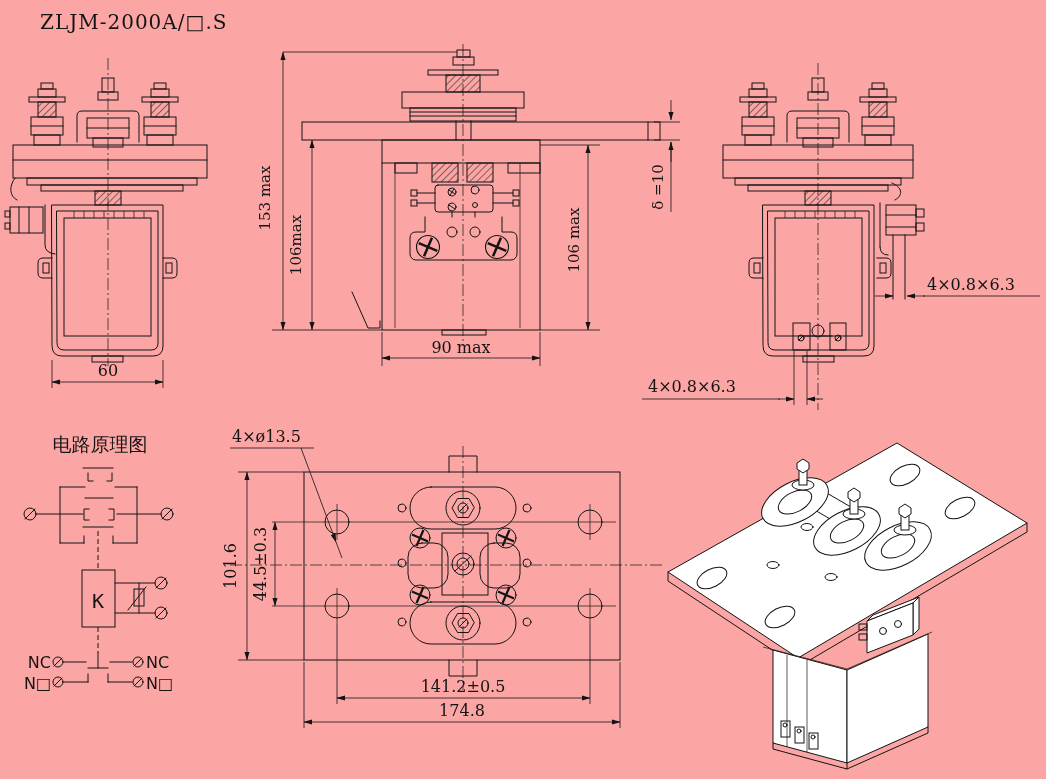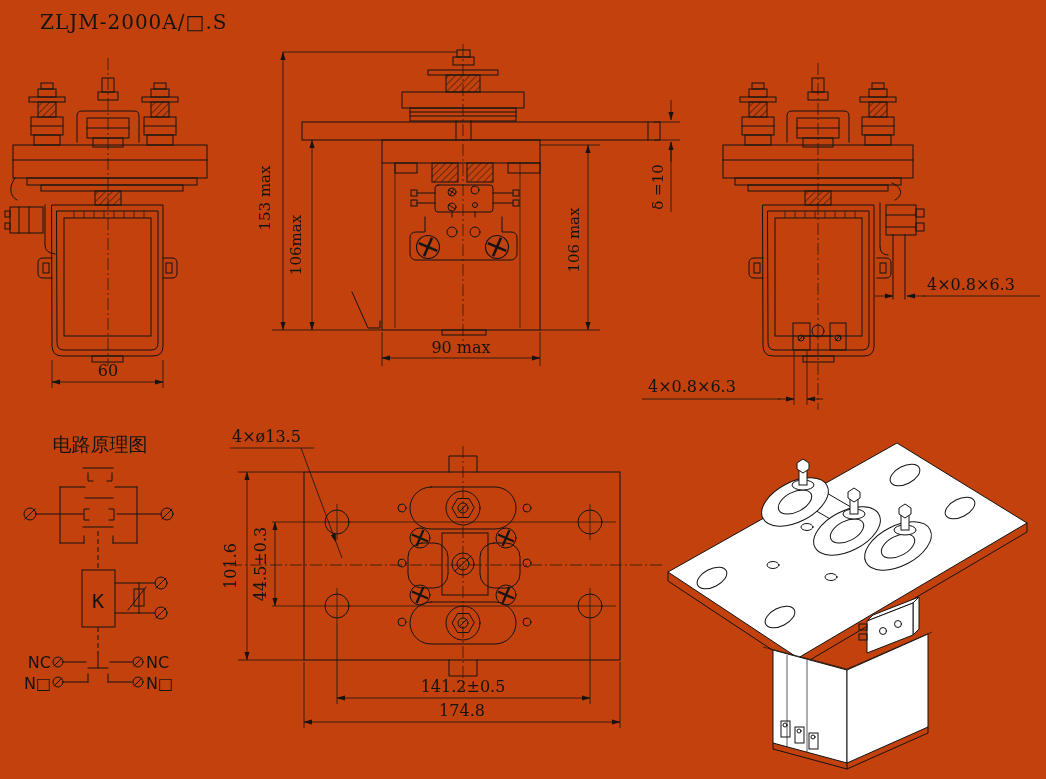--- a/index.html
+++ b/index.html
@@ -1,16 +1,16 @@
 <!DOCTYPE html>
 <html><head>
 <meta charset="utf-8">
 <style>
   html,body{margin:0;padding:0;background:#f3f3f3;}
-  #sheet{position:relative;width:1046px;height:779px;background:#c2410c;overflow:hidden;
+  #sheet{position:relative;width:1046px;height:779px;background:#fca5a5;overflow:hidden;
          font-family:"DejaVu Serif", serif;}
   svg{position:absolute;overflow:visible;}
   .ln{fill:none;stroke:#141414;stroke-width:1;stroke-linecap:square;stroke-linejoin:miter;}
   .thin{fill:none;stroke:#141414;stroke-width:0.7;}
   .dim{fill:none;stroke:#141414;stroke-width:0.8;}
   .cl{fill:none;stroke:#141414;stroke-width:0.7;stroke-dasharray:12 3 2 3;}
   .dsh{fill:none;stroke:#141414;stroke-width:1;stroke-dasharray:5 3;}
   .hatch{fill:url(#hat);stroke:#141414;stroke-width:1;}
   .wfill{fill:#ffffff;stroke:#141414;stroke-width:1;}
   text.dt{font-family:"DejaVu Serif",serif;font-size:15px;fill:#141414;}

